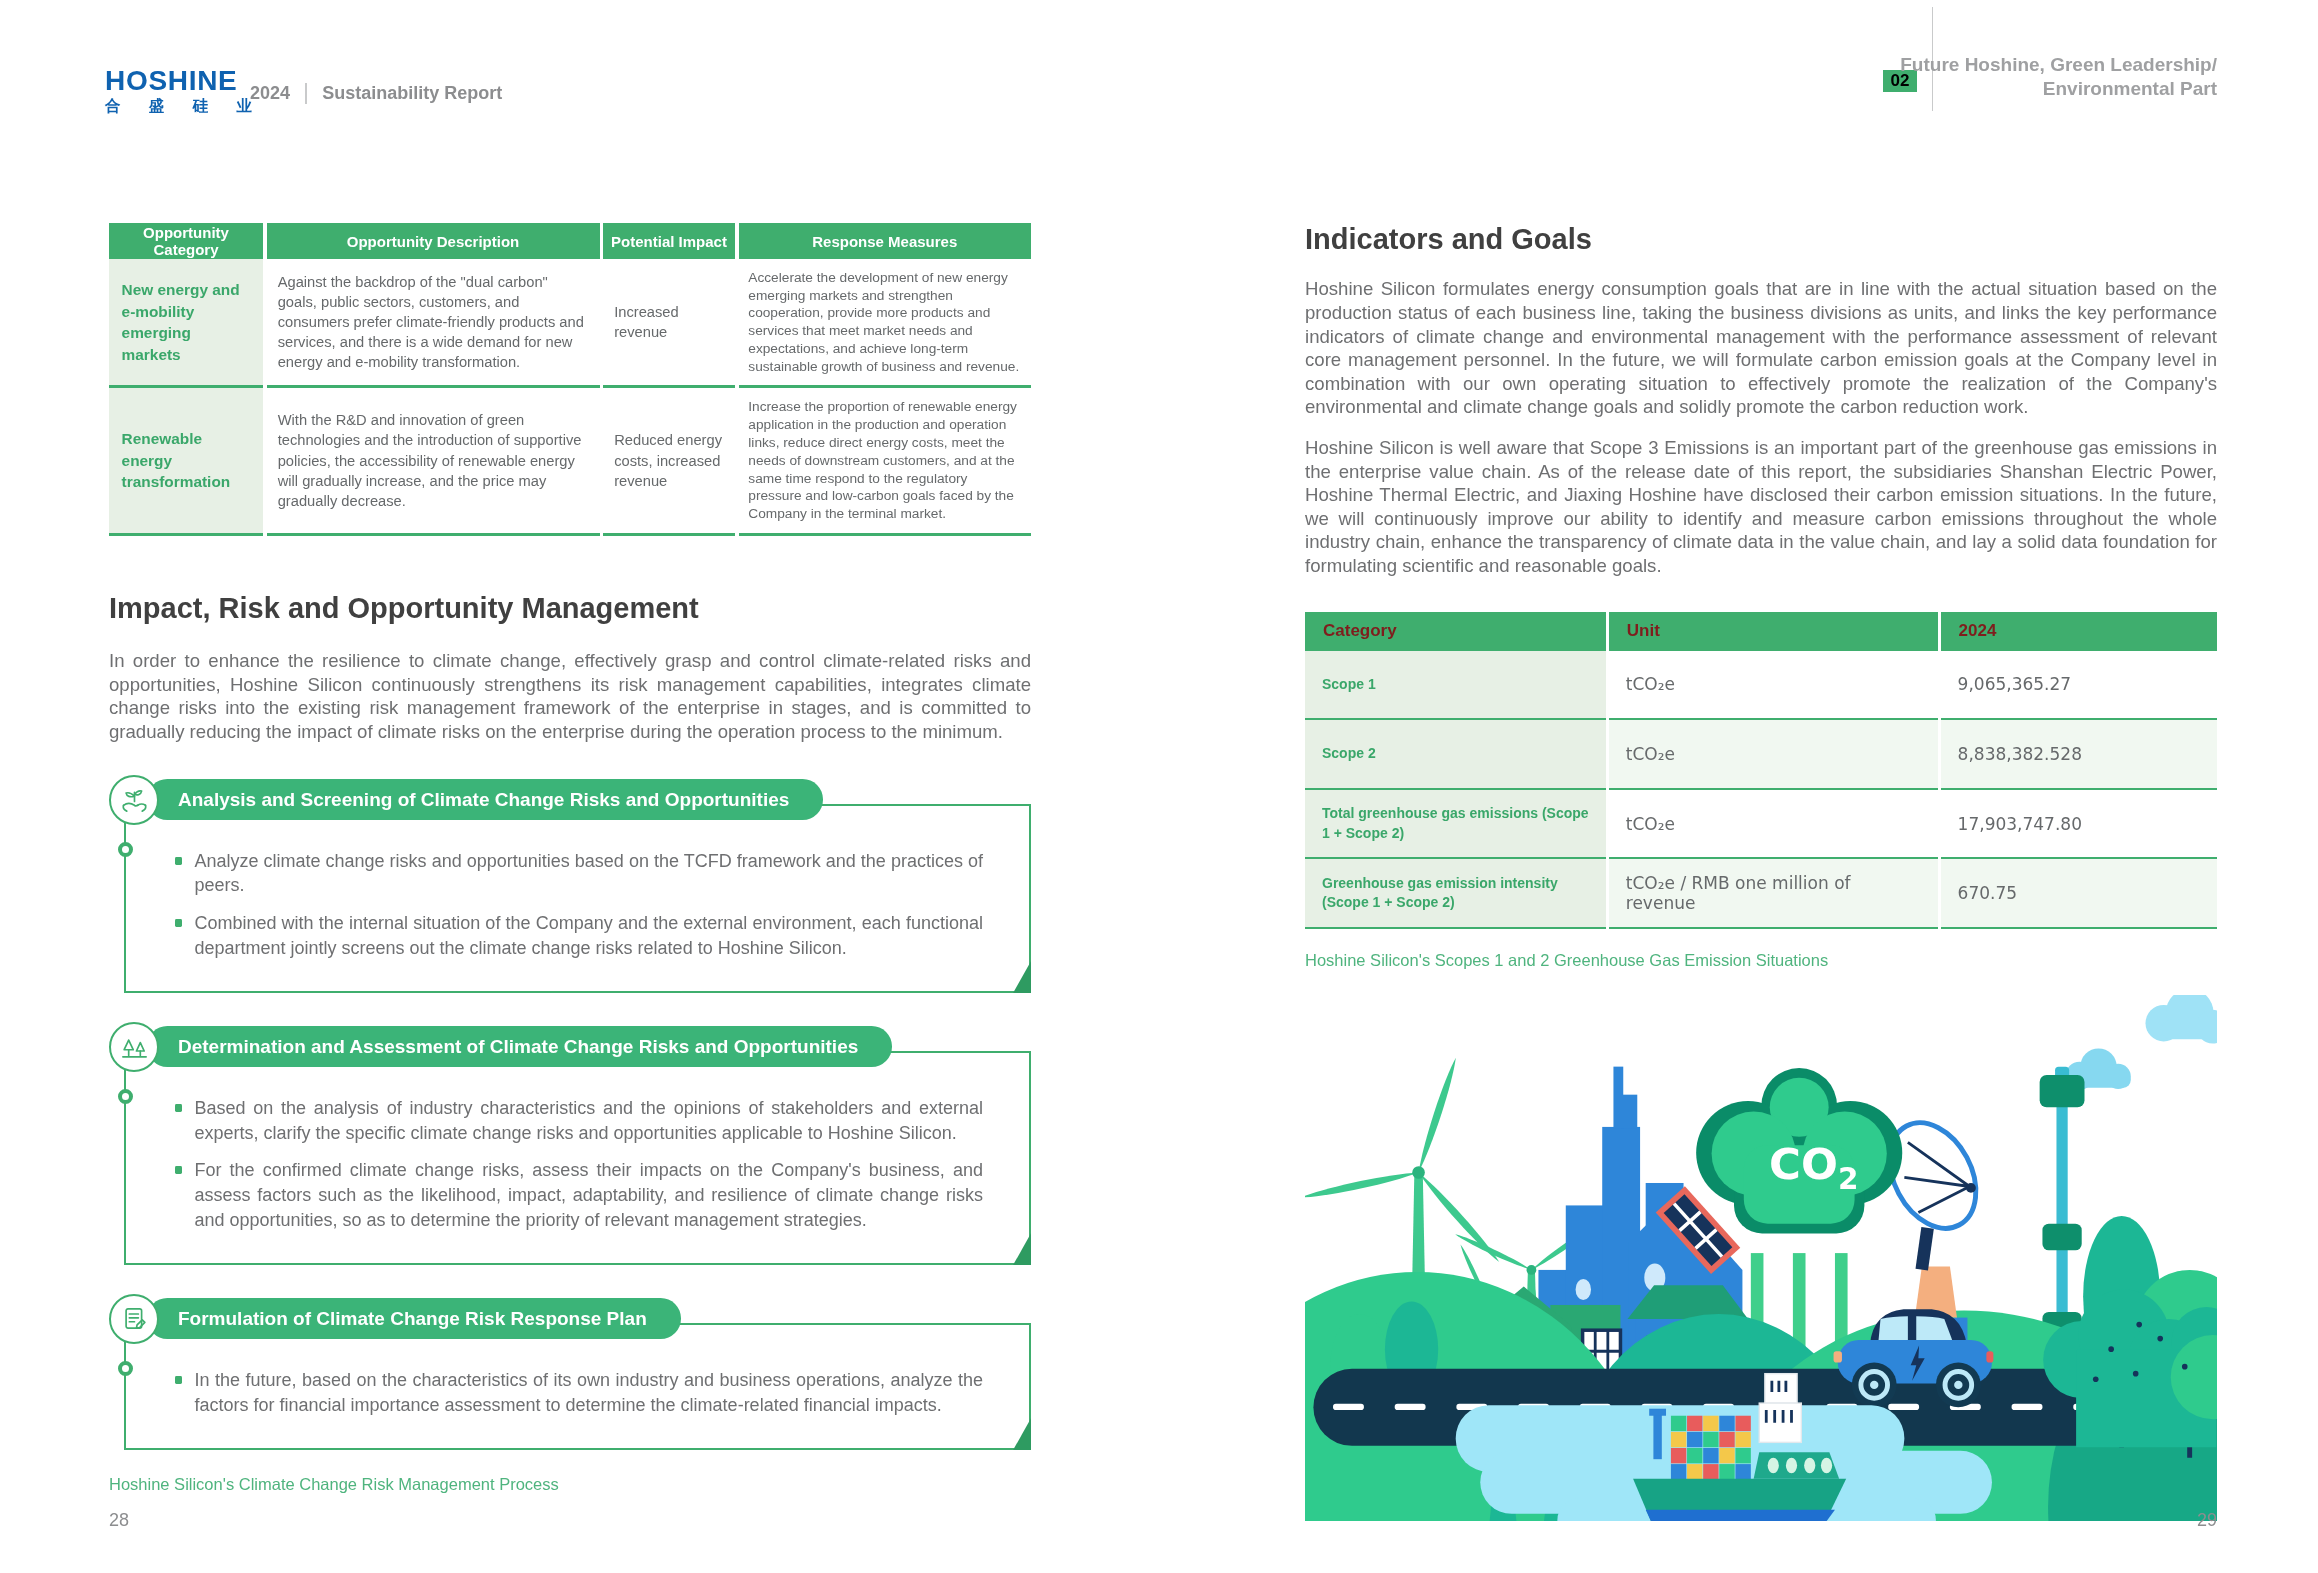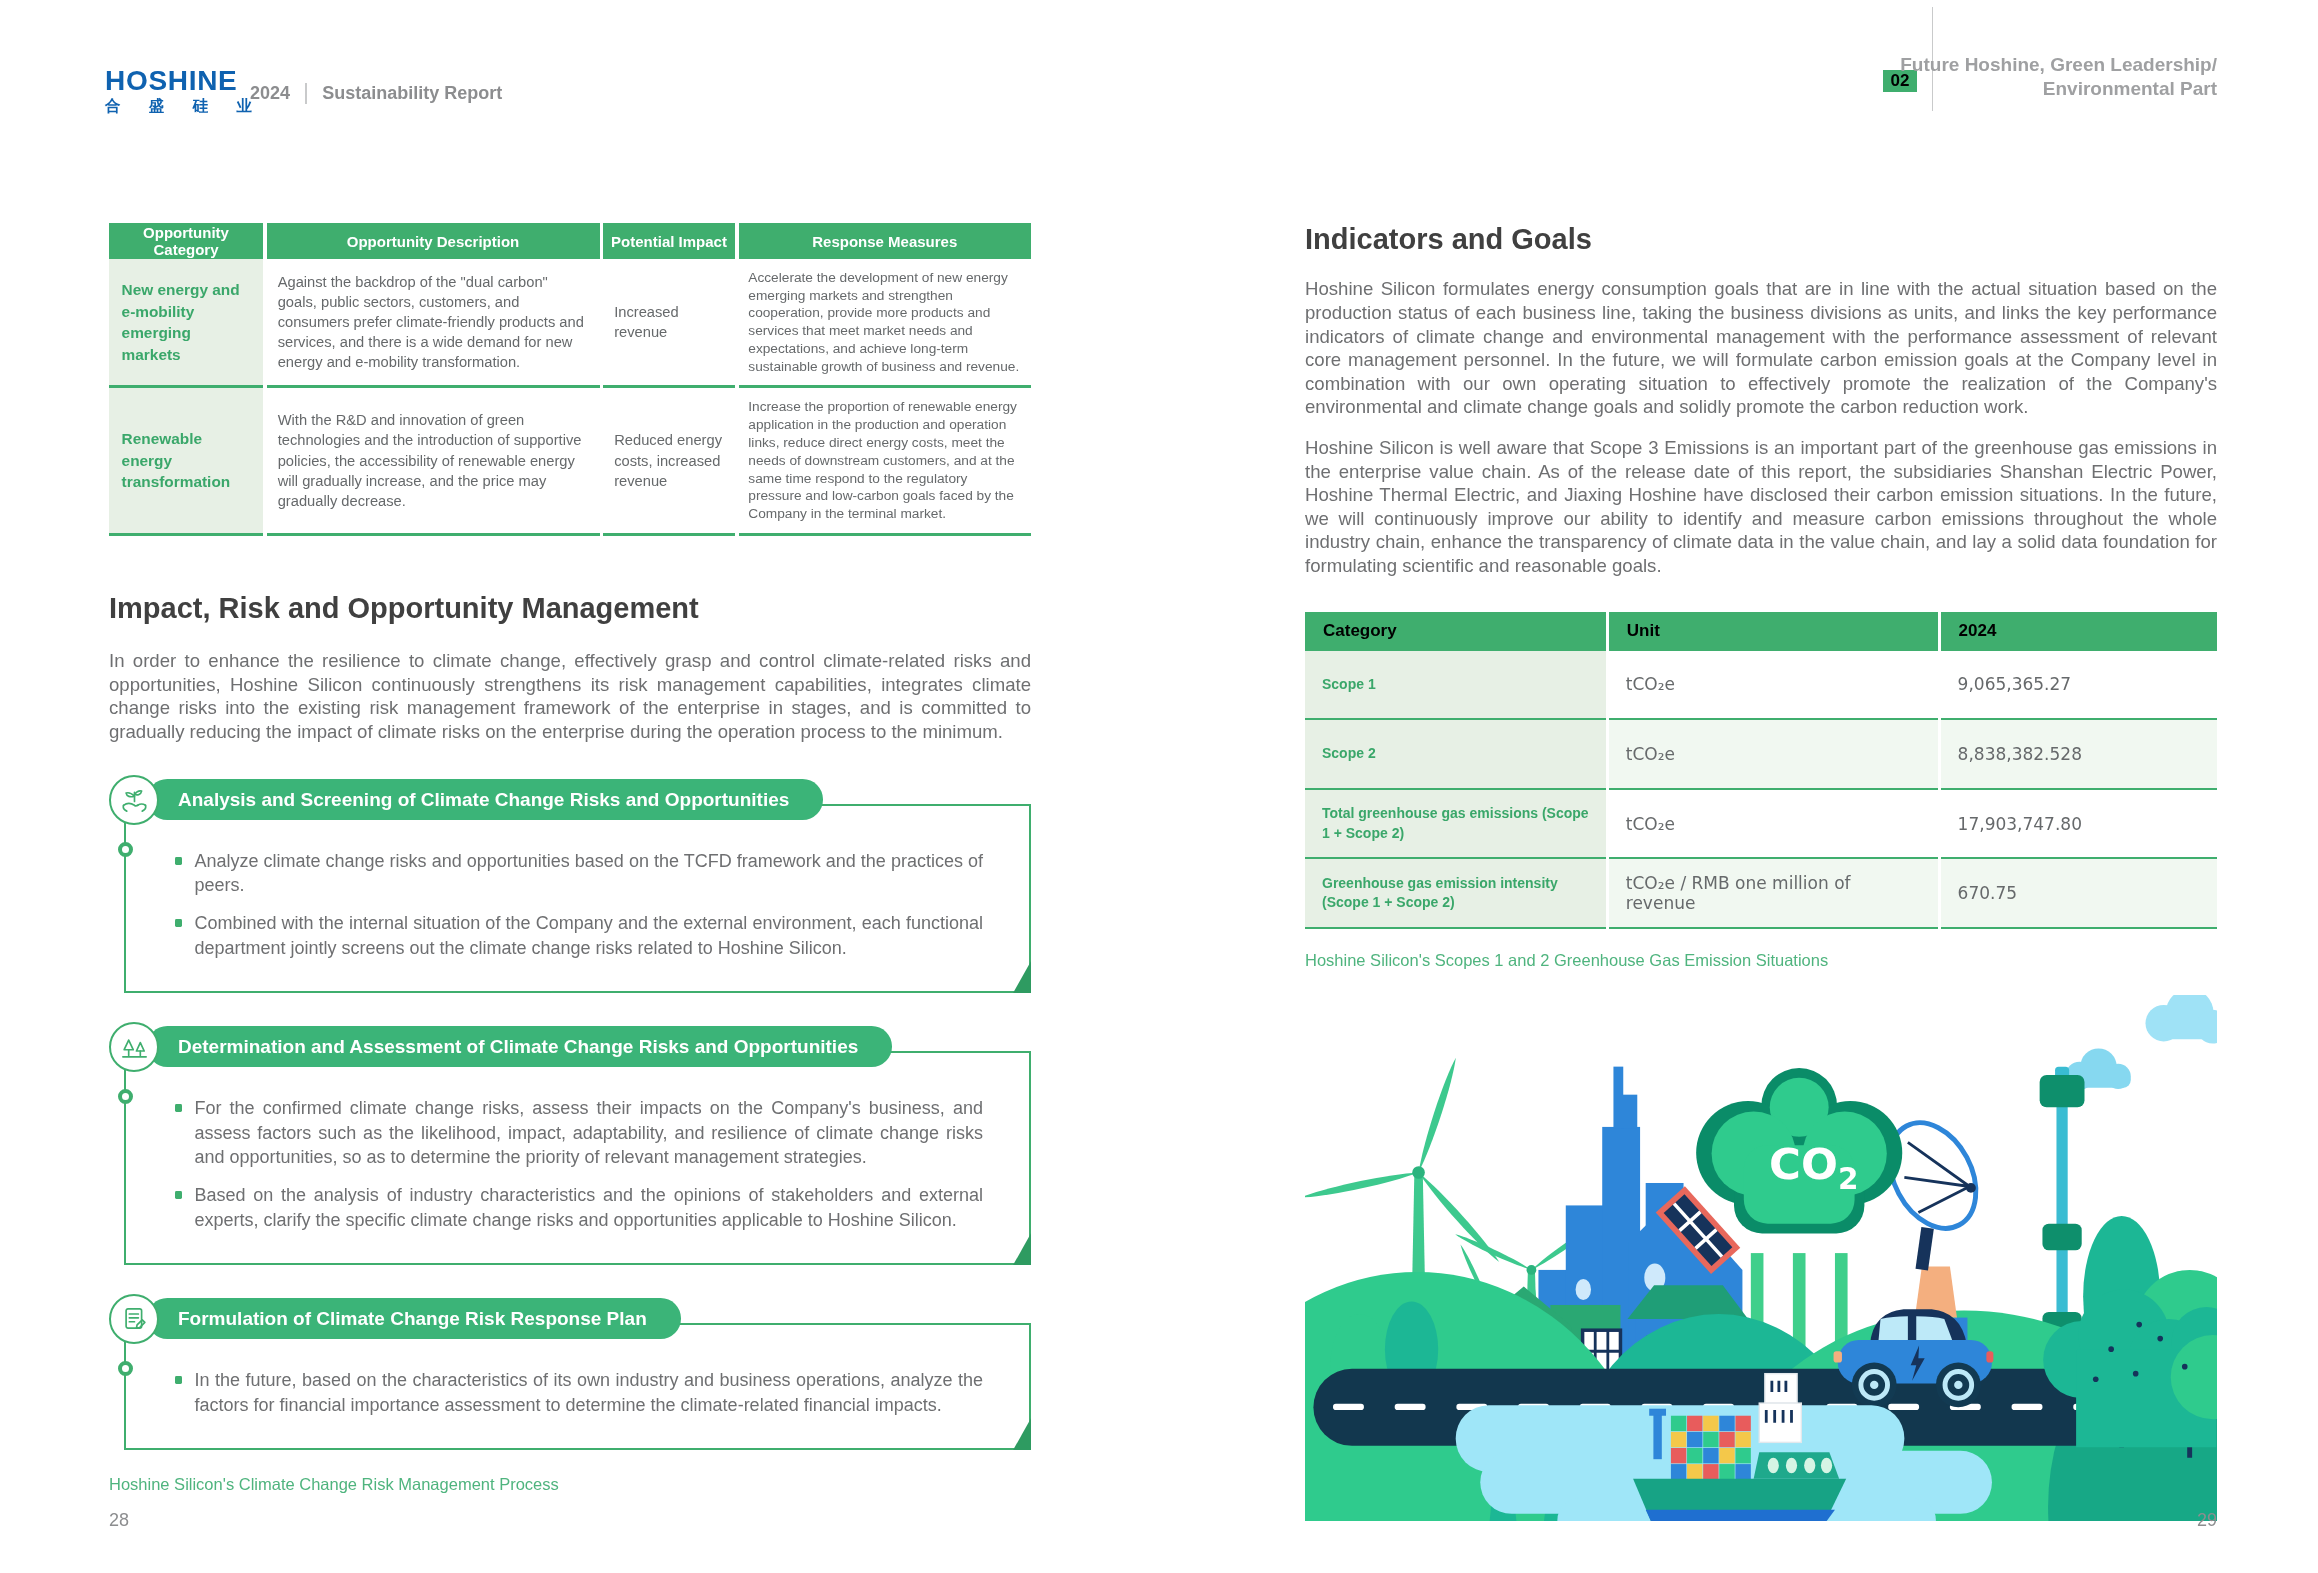--- a/index.html
+++ b/index.html
@@ -40,21 +40,21 @@
          border-radius:20.3px;padding:0 34px 0 31px;}
   .bbody{position:relative;border:2.1px solid #3FAE6E;margin-left:15.4px;margin-top:-21px;padding:28px 31px 15.4px 29px;z-index:1;background:#fff;}
   .bbody ul{list-style:none;margin:15px;padding:0;}
   .bbody li{position:relative;padding-left:24px;margin-bottom:12.6px;font-size:18px;line-height:1.38;color:#6E6F71;text-align:justify;}
   .bbody li::before{content:"";position:absolute;left:4.2px;top:8.4px;width:7.7px;height:7.7px;background:#3FAE6E;border-radius:1.4px;}
   .ring{position:absolute;left:-8.4px;top:36px;width:7px;height:7px;border:4.2px solid #3FAE6E;border-radius:50%;background:#fff;}
   .corner{position:absolute;right:-2.1px;bottom:-2.1px;width:18px;height:32px;background:#2E9B61;
           clip-path:polygon(100% 0,100% 100%,0 100%);}
   
   .t2{display:grid;grid-template-columns:301px 329px 1fr;column-gap:2.8px;width:912px;}
-  .t2 .th{background:#3FAE6E;color:#000000;font-size:17px;font-weight:bold;height:39px;display:flex;align-items:center;padding-left:18px;}
+  .t2 .th{background:#3FAE6E;color:#7f1d1d;font-size:17px;font-weight:bold;height:39px;display:flex;align-items:center;padding-left:18px;}
   .t2 .cat{background:#E7F0E5;color:#3AA76A;font-weight:bold;font-size:14px;line-height:1.4;padding:9.8px 17px;min-height:48px;
            display:flex;align-items:center;border-bottom:2.8px solid #3FAE6E;}
   .t2 .cell{color:#66696B;font-size:17px;padding:9.8px 17px;min-height:48px;display:flex;align-items:center;
             border-bottom:2.8px solid #3FAE6E;font-family:"DejaVu Sans","Liberation Sans",sans-serif;}
   .t2 .tint{background:#F1F8F1;}
 </style>
 </head>
 <body>
 
 <div class="page">
@@ -136,22 +136,22 @@
             <path d="M33 18 L27 31 H39 Z"></path>
               <path d="M33 31 V38"></path>
             <path d="M6 40 H42"></path>
           </svg>
         </div>
         <div class="bpill">Determination and Assessment of Climate Change Risks and Opportunities</div>
       </div>
       <div class="bbody">
         <span class="ring"></span>
         <ul>
+          <li>Based on the analysis of industry characteristics and the opinions of stakeholders and external experts, clarify the specific climate change risks and opportunities applicable to Hoshine Silicon.</li>
           <li>For the confirmed climate change risks, assess their impacts on the Company's business, and assess factors such as the likelihood, impact, adaptability, and resilience of climate change risks and opportunities, so as to determine the priority of relevant management strategies.</li>
-          <li>Based on the analysis of industry characteristics and the opinions of stakeholders and external experts, clarify the specific climate change risks and opportunities applicable to Hoshine Silicon.</li>
         </ul>
         <span class="corner"></span>
       </div>
     </div>
 
     <div class="block" style="margin-top:29px;">
       <div class="bhead">
         <div class="bicon">
           <svg width="31" height="31" viewBox="0 0 48 48" fill="none" stroke="#3FAE6E" stroke-width="2.6" stroke-linecap="round" stroke-linejoin="round">
             <rect x="11" y="9" width="24" height="30" rx="3"></rect>

